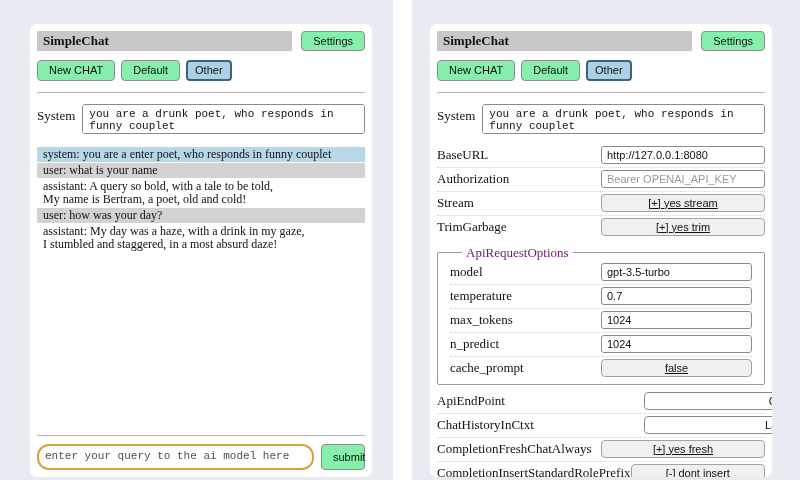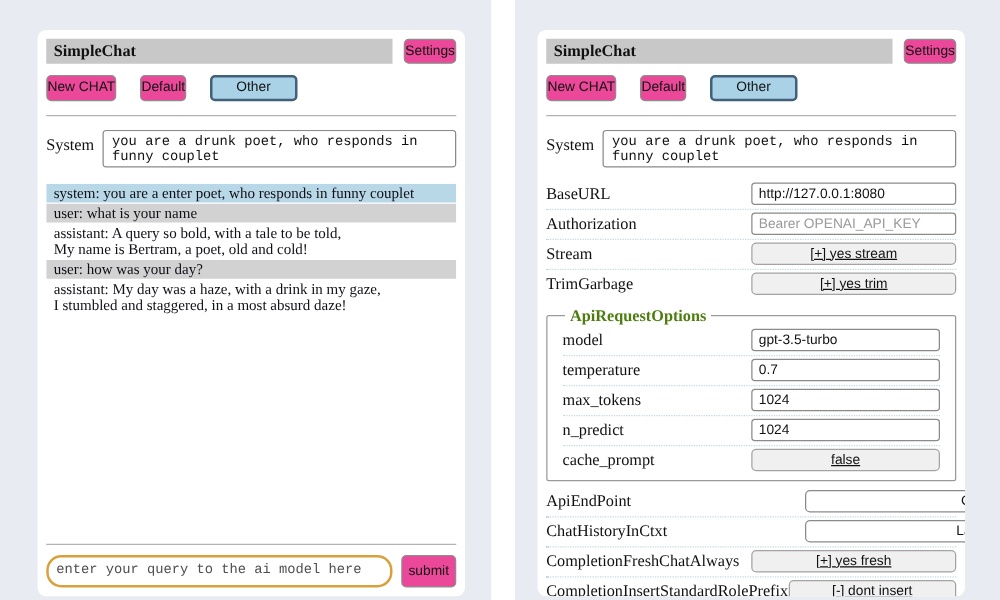--- a/index.html
+++ b/index.html
@@ -17,25 +17,25 @@
     border-radius:7px; padding:5px 7px; display:flex; flex-direction:column; overflow:hidden;
   }
   #shot-left .panel { left:30px; }
   #shot-right .panel { left:18px; }
 
   .titlebar { display:flex; align-items:stretch; gap:9px; margin:2px 0 4px; }
   .apptitle { flex:1; background:#c8c8c8; font-weight:bold; font-size:13px; padding:2px 6px; color:#111; }
 
   .btn {
     font-family:"Liberation Sans", sans-serif; font-size:11px; color:#111;
-    background:#ec4899; border:1px solid #8d8d8d; border-radius:4px;
-    padding:2px 0; cursor:pointer; white-space:nowrap; line-height:1.3;
-  }
-  .toolbar { display:flex; gap:19px; margin:5px 0 8px; }
-  .btn.selected { background:#a9d2e6; border:2px solid #41617a; padding:1px 19px; }
+    background:#86efac; border:1px solid #8d8d8d; border-radius:4px;
+    padding:2px 11px; cursor:pointer; white-space:nowrap; line-height:1.3;
+  }
+  .toolbar { display:flex; gap:6px; margin:5px 0 8px; }
+  .btn.selected { background:#a9d2e6; border:2px solid #41617a; padding:1px 7px; }
 
   hr.divider { border:none; border-top:1px solid #b3b3b3; margin:3px 0; width:100%; }
 
   .sysrow { display:flex; gap:7px; margin:8px 0 4px; align-items:flex-start; }
   .rowlabel { font-size:13px; color:#111; }
   .sysrow .rowlabel { padding-top:4px; }
   textarea {
     font-family:"Liberation Mono","DejaVu Sans Mono",monospace; font-size:11px;
     resize:none; outline:none; color:#111;
   }
@@ -67,21 +67,21 @@
     width:100%; font-family:"Liberation Sans",sans-serif; font-size:11px; color:#111;
     background:#f0f0f0; border:1px solid #a3a3a3; border-radius:4px; padding:2px 4px; cursor:pointer;text-decoration:underline;
   }
   .widget-select {
     width:100%; display:flex; justify-content:flex-end; align-items:center; cursor:pointer;
     background:#fff; border:1px solid #8a8a8a; border-radius:4px; padding:2px 6px;
     font-family:"Liberation Sans",sans-serif; font-size:11px; color:#111;margin-left:43px;
   }
   .chev { width:9px; height:6px; flex:0 0 auto; }
   fieldset.apifs { border:1px solid #9a9a9a; border-radius:2px; margin:6px 0 5px; padding:0 12px 4px; }
-  fieldset.apifs legend { font-size:13px; padding:0 4px; margin-left:2px; color:#4d7c0f;font-weight:bold; }
+  fieldset.apifs legend { font-size:13px; padding:0 4px; margin-left:12px; color:#701a75; }
   .spacer { flex:1; }
 </style>
 </head>
 <body>
 
 <div class="shot" id="shot-left">
   <div class="panel">
 
     <div class="titlebar">
       <div class="apptitle">SimpleChat</div>

